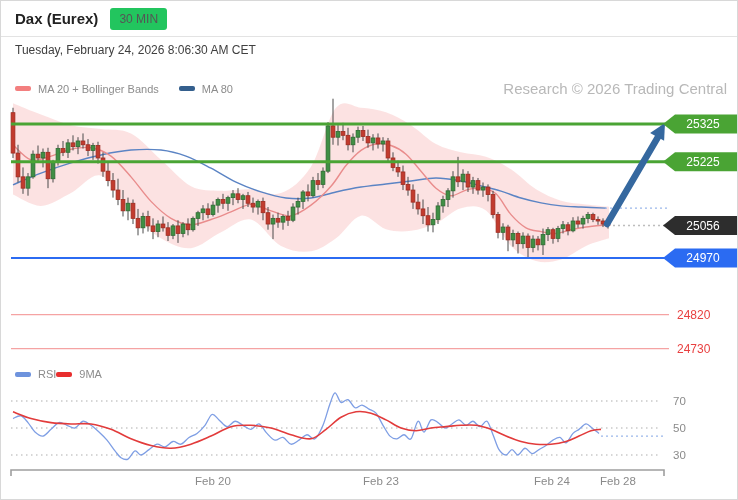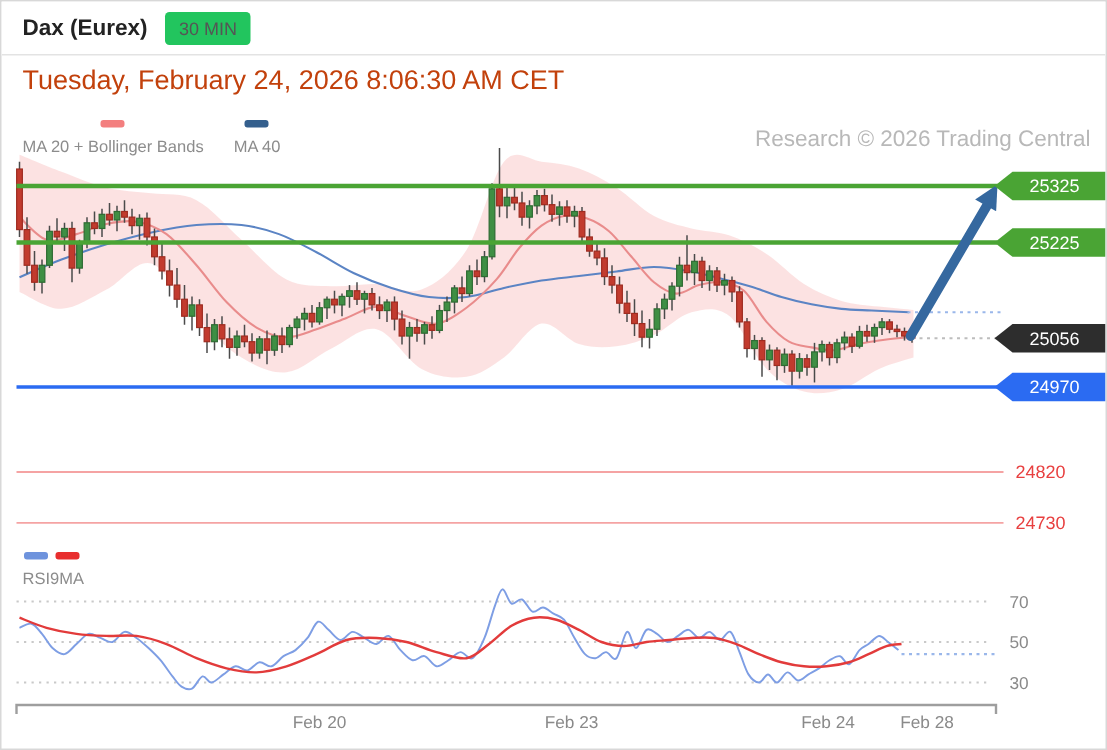--- a/index.html
+++ b/index.html
@@ -2,23 +2,23 @@
 <html><head>
 <meta charset="utf-8">
 <style>
   html,body{margin:0;padding:0;background:#f2f2f2;}
   .page{position:relative;width:738px;height:500px;background:#ffffff;border:1px solid #d8d8d8;
         box-sizing:border-box;font-family:"Liberation Sans",sans-serif;overflow:hidden;}
   .hdr{position:absolute;top:0;left:0;right:0;height:35px;border-bottom:1px solid #e3e3e3;
        display:flex;align-items:center;padding-left:14px;gap:12px;background:#fff;}
   .title{font-size:15px;font-weight:bold;color:#222;}
   .tf-badge{background:#22c55e;color:#555;font-size:12px;padding:4px 9px;border-radius:3px;}
-  .dateline{position:absolute;top:42px;left:14px;font-size:18px;color:#c2410c;}
+  .dateline{position:absolute;top:42px;left:14px;font-size:12px;color:#404040;}
   .legend{position:absolute;top:79px;left:14px;right:10px;display:flex;align-items:center;gap:20px;}
-  .leg-item{display:flex;align-items:center;gap:7px;font-size:11px;color:#8c8c8c;flex-direction:column;}
+  .leg-item{display:flex;align-items:center;gap:7px;font-size:11px;color:#8c8c8c;}
   .sw{width:16px;height:5px;border-radius:2px;display:inline-block;}
   .sw-ma20{background:#f37f7f;}
   .sw-ma50{background:#345f8d;}
   .sw-rsi{background:#6e93dd;}
   .sw-9ma{background:#e82e2e;}
   .research{margin-left:auto;font-size:15px;color:#b8b8b8;}
   .legend2{position:absolute;top:367px;left:14px;display:flex;align-items:center;gap:0;}
   svg{position:absolute;left:0;display:block;}
   #price-svg{top:95px;}
   #rsi-svg{top:385px;}
@@ -36,21 +36,21 @@
 
   <div class="dateline">Tuesday, February 24, 2026 8:06:30 AM CET</div>
 
   <div class="legend">
     <span class="leg-item">
       <span class="sw sw-ma20"></span>
       <span>MA 20 + Bollinger Bands</span>
     </span>
     <span class="leg-item">
       <span class="sw sw-ma50"></span>
-      <span>MA 40</span>
+      <span>MA 80</span>
     </span>
     <span class="research">Research © 2026 Trading Central</span>
   </div>
 
   <svg id="price-svg" width="738" height="268" viewBox="0 0 738 268">
       <path d="M12,7.239436619718308C16.666666666666668,9.12676056338028,30.333333333333336,14.914553990610328,40,18.56338028169014C49.666666666666664,22.21220657276995,60,26.741784037558684,70,29.132394366197182C80,31.52300469483568,90,31.52300469483568,100,32.907042253521126C110,34.291079812206576,120,32.27793427230047,130,37.436619718309856C140,42.59530516431924,150,55.051643192488264,160,63.859154929577464C170,72.66666666666667,180,85.12300469483569,190,90.28169014084507C200,95.44037558685446,210,94.30798122065727,220,94.8112676056338C230,95.31455399061034,240,92.92394366197183,250,93.30140845070423C260,93.67887323943663,270,100.8507042253521,280,97.07605633802817C290,93.30140845070423,300.8333333333333,84.87136150234743,310,70.65352112676057C319.1666666666667,56.43568075117371,326.6666666666667,21.583098591549295,335,11.769014084507042C343.3333333333333,1.954929577464787,351.6666666666667,11.014084507042252,360,11.769014084507042C368.3333333333333,12.523943661971831,376.6666666666667,13.404694835680752,385,16.298591549295775C393.3333333333333,19.1924882629108,401.6666666666667,23.84788732394366,410,29.132394366197182C418.3333333333333,34.416901408450705,426.6666666666667,43.47605633802817,435,48.0056338028169C443.3333333333333,52.53521126760563,451.6666666666667,54.17089201877934,460,56.309859154929576C468.3333333333333,58.44882629107981,476.6666666666667,58.00845070422535,485,60.83943661971831C493.3333333333333,63.67042253521127,501.6666666666667,67.88544600938968,510,73.29577464788733C518.3333333333334,78.70610328638497,526.6666666666666,88.07981220657277,535,93.30140845070423C543.3333333333334,98.52300469483569,551.6666666666666,102.10892018779343,560,104.62535211267605C568.3333333333334,107.14178403755868,577,107.39342723004695,585,108.4C593,109.40657276995306,604.1666666666666,110.28732394366197,608,110.66478873239437L608,142.3718309859155C604.1666666666666,143.6300469483568,593,146.39812206572768,585,149.92112676056337C577,153.44413145539906,568.3333333333334,160.99342723004696,560,163.5098591549296C551.6666666666666,166.0262910798122,543.3333333333334,167.28450704225352,535,165.01971830985914C526.6666666666666,162.75492957746476,518.3333333333334,158.3511737089202,510,149.92112676056337C501.6666666666667,141.49107981220655,493.3333333333333,120.73051643192488,485,114.43943661971831C476.6666666666667,108.14835680751173,468.3333333333333,110.03568075117371,460,112.17464788732394C451.6666666666667,114.31361502347417,443.3333333333333,123.49859154929577,435,127.27323943661972C426.6666666666667,131.04788732394366,418.3333333333333,133.81596244131458,410,134.82253521126762C401.6666666666667,135.82910798122066,393.3333333333333,135.82910798122066,385,133.31267605633803C376.6666666666667,130.7962441314554,368.3333333333333,118.21408450704226,360,119.72394366197183C351.6666666666667,121.2338028169014,343.3333333333333,136.4582159624413,335,142.3718309859155C326.6666666666667,148.2854460093897,319.1666666666667,153.9474178403756,310,155.20563380281692C300.8333333333333,156.46384976525823,290,155.2056338028169,280,149.92112676056337C270,144.63661971830984,260,125.76338028169015,250,123.49859154929578C240,121.23380281690142,230,131.55117370892017,220,136.33239436619718C210,141.11361502347418,200,151.1793427230047,190,152.18591549295775C180,153.19248826291079,170,148.4112676056338,160,142.3718309859155C150,136.33239436619718,140,126.3924882629108,130,115.9492957746479C120,105.50610328638498,110,82.8582159624413,100,79.71267605633803C90,76.56713615023475,80,92.0431924882629,70,97.07605633802817C60,102.10892018779343,49.666666666666664,109.65821596244132,40,109.90985915492958C30.333333333333336,110.16150234741784,16.666666666666668,100.47323943661972,12,98.58591549295775Z" fill="rgba(246,160,160,0.30)" stroke="none"></path>
       <line x1="10" y1="218.61971830985917" x2="668" y2="218.61971830985917" stroke="#f5a3a3" stroke-width="1.3"></line>
       <line x1="10" y1="252.59154929577466" x2="668" y2="252.59154929577466" stroke="#f5a3a3" stroke-width="1.3"></line>
       <path d="M12,88.7718309859155C16.666666666666668,86.82159624413146,30.333333333333336,80.71924882629108,40,77.07042253521126C49.666666666666664,73.42159624413145,60,69.89859154929577,70,66.87887323943661C80,63.85915492957746,90,61.09107981220657,100,58.95211267605634C110,56.8131455399061,120,54.862910798122066,130,54.04507042253521C140,53.22723004694836,150.83333333333334,53.03849765258216,160,54.04507042253521C169.16666666666666,55.051643192488264,176.66666666666666,57.06478873239436,185,60.08450704225352C193.33333333333334,63.10422535211268,201.66666666666666,67.8225352112676,210,72.16338028169014C218.33333333333334,76.50422535211267,226.66666666666666,82.16619718309857,235,86.12957746478872C243.33333333333334,90.09295774647887,251.66666666666666,93.30140845070423,260,95.94366197183099C268.3333333333333,98.58591549295775,276.6666666666667,100.97652582159624,285,101.9830985915493C293.3333333333333,102.98967136150235,301.6666666666667,102.98967136150235,310,101.9830985915493C318.3333333333333,100.97652582159624,326.6666666666667,97.7680751173709,335,95.94366197183099C343.3333333333333,94.11924882629108,351.6666666666667,92.35774647887322,360,91.03661971830985C368.3333333333333,89.71549295774648,376.6666666666667,89.02347417840376,385,88.0169014084507C393.3333333333333,87.01032863849765,401.6666666666667,86.0037558685446,410,84.99718309859155C418.3333333333333,83.9906103286385,426.6666666666667,81.97746478873239,435,81.97746478873239C443.3333333333333,81.97746478873239,452.5,83.67605633802816,460,84.99718309859155C467.5,86.31830985915494,473.3333333333333,88.2056338028169,480,89.90422535211268C486.6666666666667,91.60281690140845,493.3333333333333,93.1755868544601,500,95.1887323943662C506.6666666666667,97.2018779342723,513.3333333333334,100.03286384976525,520,101.9830985915493C526.6666666666666,103.93333333333334,533.3333333333334,105.56901408450705,540,106.89014084507042C546.6666666666666,108.2112676056338,553.3333333333334,109.21784037558686,560,109.90985915492958C566.6666666666666,110.6018779342723,572.5,110.66478873239437,580,111.04225352112677C587.5,111.41971830985916,600.8333333333334,111.98591549295774,605,112.17464788732394" fill="none" stroke="#5b84c4" stroke-width="1.4"></path>
       <path d="M12,48.760563380281695C15,51.27699530516432,23.666666666666668,61.971830985915496,30,63.859154929577464C36.333333333333336,65.74647887323944,43.333333333333336,61.84600938967136,50,60.08450704225352C56.666666666666664,58.32300469483568,63.333333333333336,54.674178403755874,70,53.290140845070425C76.66666666666667,51.906103286384976,83.33333333333333,50.647887323943664,90,51.780281690140846C96.66666666666667,52.91267605633803,103.33333333333333,55.24037558685446,110,60.08450704225352C116.66666666666667,64.92863849765259,123.33333333333333,73.29577464788731,130,80.8450704225352C136.66666666666666,88.39436619718309,143.33333333333334,98.46009389671362,150,105.38028169014085C156.66666666666666,112.30046948356808,163.33333333333334,118.46572769953052,170,122.36619718309859C176.66666666666666,126.26666666666667,183.33333333333334,128.5943661971831,190,128.78309859154928C196.66666666666666,128.97183098591546,203.33333333333334,125.63755868544601,210,123.49859154929578C216.66666666666666,121.35962441314555,223.33333333333334,118.46572769953052,230,115.9492957746479C236.66666666666666,113.43286384976527,243.33333333333334,108.5887323943662,250,108.4C256.6666666666667,108.21126760563381,263.3333333333333,112.92957746478874,270,114.8169014084507C276.6666666666667,116.70422535211267,283.3333333333333,120.66760563380282,290,119.72394366197183C296.6666666666667,118.78028169014084,303.3333333333333,114.06197183098591,310,109.15492957746478C316.6666666666667,104.24788732394366,324.1666666666667,96.88732394366197,330,90.28169014084507C335.8333333333333,83.67605633802818,340,75.49765258215963,345,69.52112676056339C350,63.54460093896714,355,58.008450704225346,360,54.4225352112676C365,50.836619718309855,370,48.82347417840376,375,48.0056338028169C380,47.18779342723005,385,47.8169014084507,390,49.515492957746474C395,51.21408450704225,400,53.91924882629108,405,58.19718309859155C410,62.47511737089202,415,69.52112676056338,420,75.1830985915493C425,80.84507042253522,430,88.07981220657277,435,92.16901408450704C440,96.25821596244131,445,99.40375586854461,450,99.71830985915493C455,100.03286384976525,460,95.31455399061032,465,94.05633802816901C470,92.7981220657277,475,91.53990610328638,480,92.16901408450704C485,92.7981220657277,490,93.42723004694835,495,97.83098591549296C500,102.23474178403757,505,112.92957746478872,510,118.59154929577464C515,124.25352112676056,520,128.9718309859155,525,131.80281690140845C530,134.6338028169014,535,134.63380281690144,540,135.5774647887324C545,136.5211267605634,550,137.7793427230047,555,137.46478873239437C560,137.15023474178403,565,134.75962441314553,570,133.6901408450704C575,132.62065727699527,579.1666666666666,131.8657276995305,585,131.04788732394366C590.8333333333334,130.2300469483568,601.6666666666666,129.16056338028167,605,128.78309859154928" fill="none" stroke="#e98c8c" stroke-width="1.4"></path>

